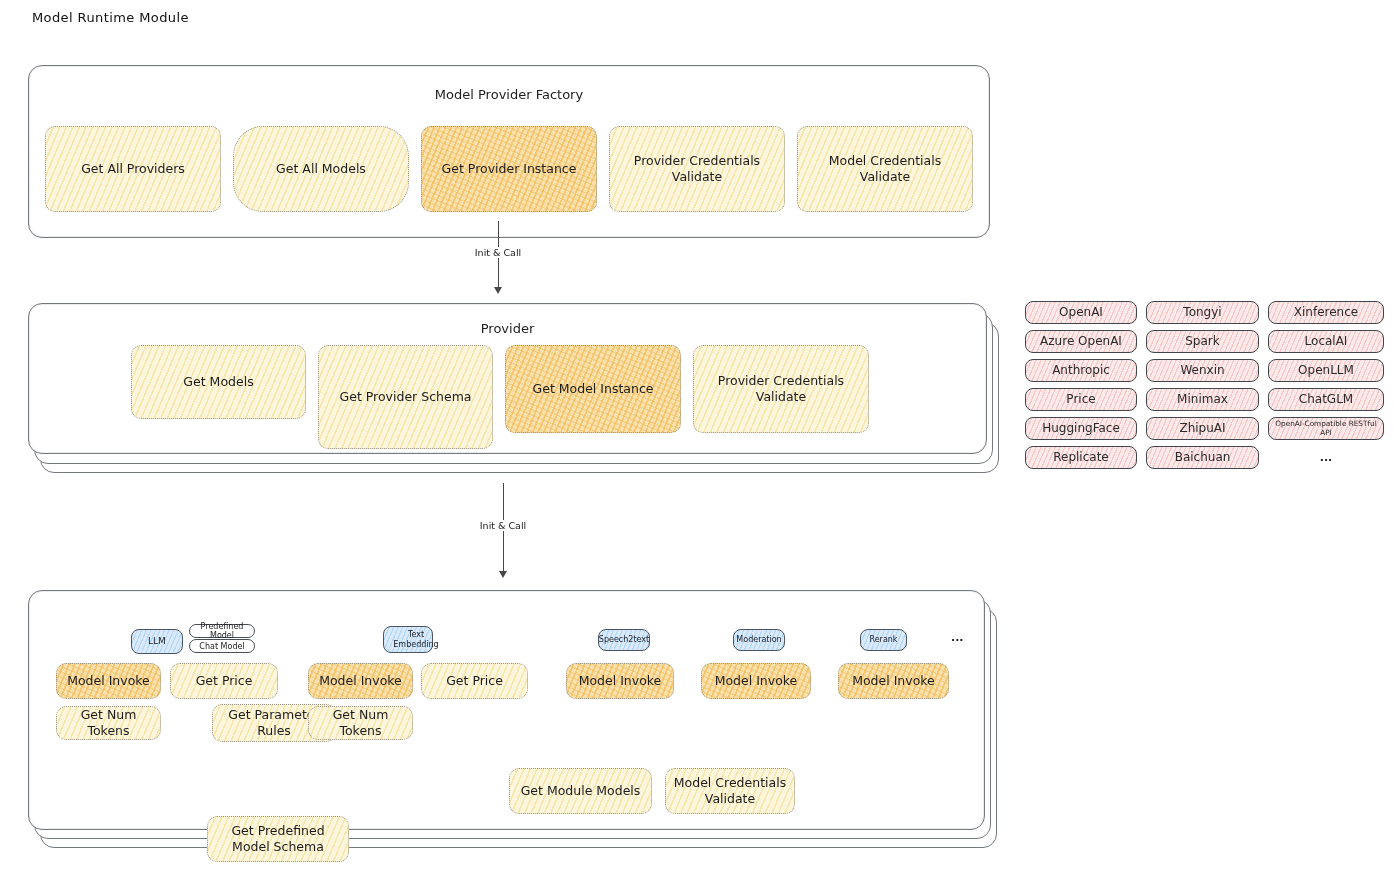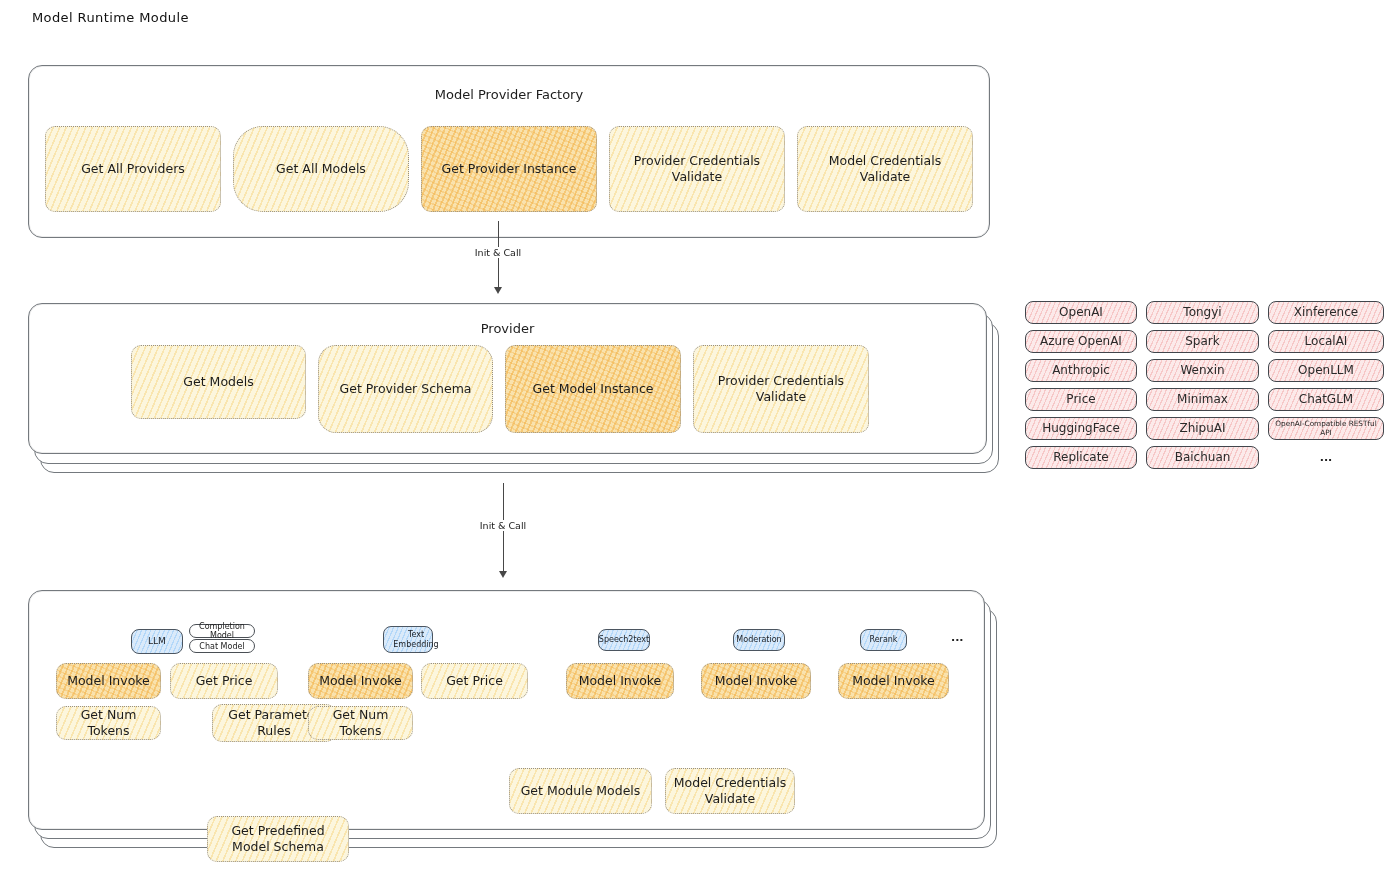--- a/index.html
+++ b/index.html
@@ -65,21 +65,21 @@
     <div class="line" style="height:66px;"></div>
     <div class="head" style="top:66px;"></div>
     <div class="lbl" style="top:26px;">Init &amp; Call</div>
   </div>
 
   <div class="stack" style="left:40px;top:322px;width:957px;height:149px;"></div>
   <div class="stack" style="left:34px;top:313px;width:957px;height:149px;"></div>
   <div class="container" style="left:28px;top:303px;width:957px;height:149px;">
     <div class="box-title" style="top:17px;">Provider</div>
     <div class="op" style="left:102px;top:41px;width:175px;height:74px;">Get Models</div>
-    <div class="op" style="left:289px;top:41px;width:175px;height:88px;border-radius:18px;">Get Provider Schema</div>
+    <div class="op" style="left:289px;top:41px;width:175px;height:104px;">Get Provider Schema</div>
     <div class="op hot" style="left:476px;top:41px;width:176px;height:88px;">Get Model Instance</div>
     <div class="op" style="left:664px;top:41px;width:176px;height:88px;">Provider Credentials Validate</div>
   </div>
 
   <div class="chip-grid">
     <div class="chip">OpenAI</div>
     <div class="chip">Tongyi</div>
     <div class="chip">Xinference</div>
     <div class="chip">Azure OpenAI</div>
     <div class="chip">Spark</div>
@@ -102,21 +102,21 @@
     <div class="line" style="height:88px;"></div>
     <div class="head" style="top:88px;"></div>
     <div class="lbl" style="top:37px;">Init &amp; Call</div>
   </div>
 
   <div class="stack" style="left:40px;top:608px;width:955px;height:238px;"></div>
   <div class="stack" style="left:34px;top:599px;width:955px;height:238px;"></div>
   <div class="container" style="left:28px;top:590px;width:955px;height:238px;">
 
     <div class="tag-blue" style="left:102px;top:38px;width:52px;height:25px;font-size:9px;">LLM</div>
-    <div class="tag-white" style="left:160px;top:33px;width:66px;height:14px;">Completion Model</div>
+    <div class="tag-white" style="left:160px;top:33px;width:66px;height:14px;">Predefined Model</div>
     <div class="tag-white" style="left:160px;top:48px;width:66px;height:14px;">Chat Model</div>
     <div class="tag-blue" style="left:354px;top:35px;width:50px;height:27px;padding-left:16px;">Text Embedding</div>
     <div class="tag-blue" style="left:569px;top:38px;width:52px;height:22px;">Speech2text</div>
     <div class="tag-blue" style="left:704px;top:38px;width:52px;height:22px;">Moderation</div>
     <div class="tag-blue" style="left:831px;top:38px;width:47px;height:22px;">Rerank</div>
     <div class="dots" style="left:922px;top:40px;">...</div>
 
     <div class="op hot" style="left:27px;top:72px;width:105px;height:36px;">Model Invoke</div>
     <div class="op" style="left:141px;top:72px;width:108px;height:36px;">Get Price</div>
     <div class="op hot" style="left:279px;top:72px;width:105px;height:36px;">Model Invoke</div>

